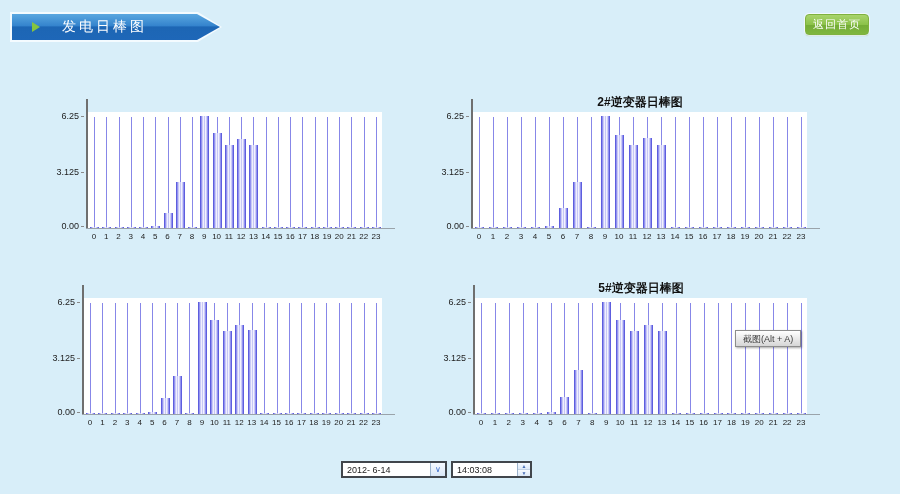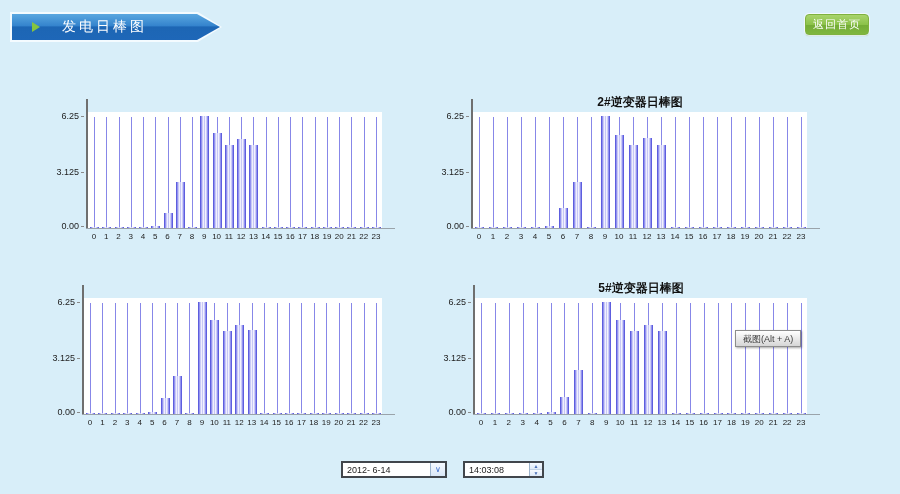--- a/index.html
+++ b/index.html
@@ -58,21 +58,21 @@
 
   
   .shot-tip {
     position:absolute; left:735px; top:330px; height:17px; padding:2px 7px;
     border:1px solid #8c8c8c; background:linear-gradient(180deg,#ffffff,#d6d6d6);
     box-shadow:1px 1px 2px rgba(0,0,0,.35);
     font-size:9px; color:#3c3c3c; line-height:12px; white-space:nowrap;
   }
 
   
-  .controls { position:absolute; left:341px; top:461px; display:flex; gap:16px; }
+  .controls { position:absolute; left:341px; top:461px; display:flex; gap:4px; }
   .combo, .spinbox {
     height:17px; border:2px solid #41464c; background:#ffffff;
     display:flex; align-items:stretch; font-size:9px; color:#222;
   }
   .combo { width:106px; }
   .spinbox { width:81px; }
   .combo-text, .spin-text { flex:1; padding:1px 3px 0 4px; line-height:12px; white-space:nowrap; overflow:hidden; }
   .combo-btn {
     width:15px; border-left:1px solid #9cb3cc;
     background:linear-gradient(180deg,#f6faff,#d9e7f7);

